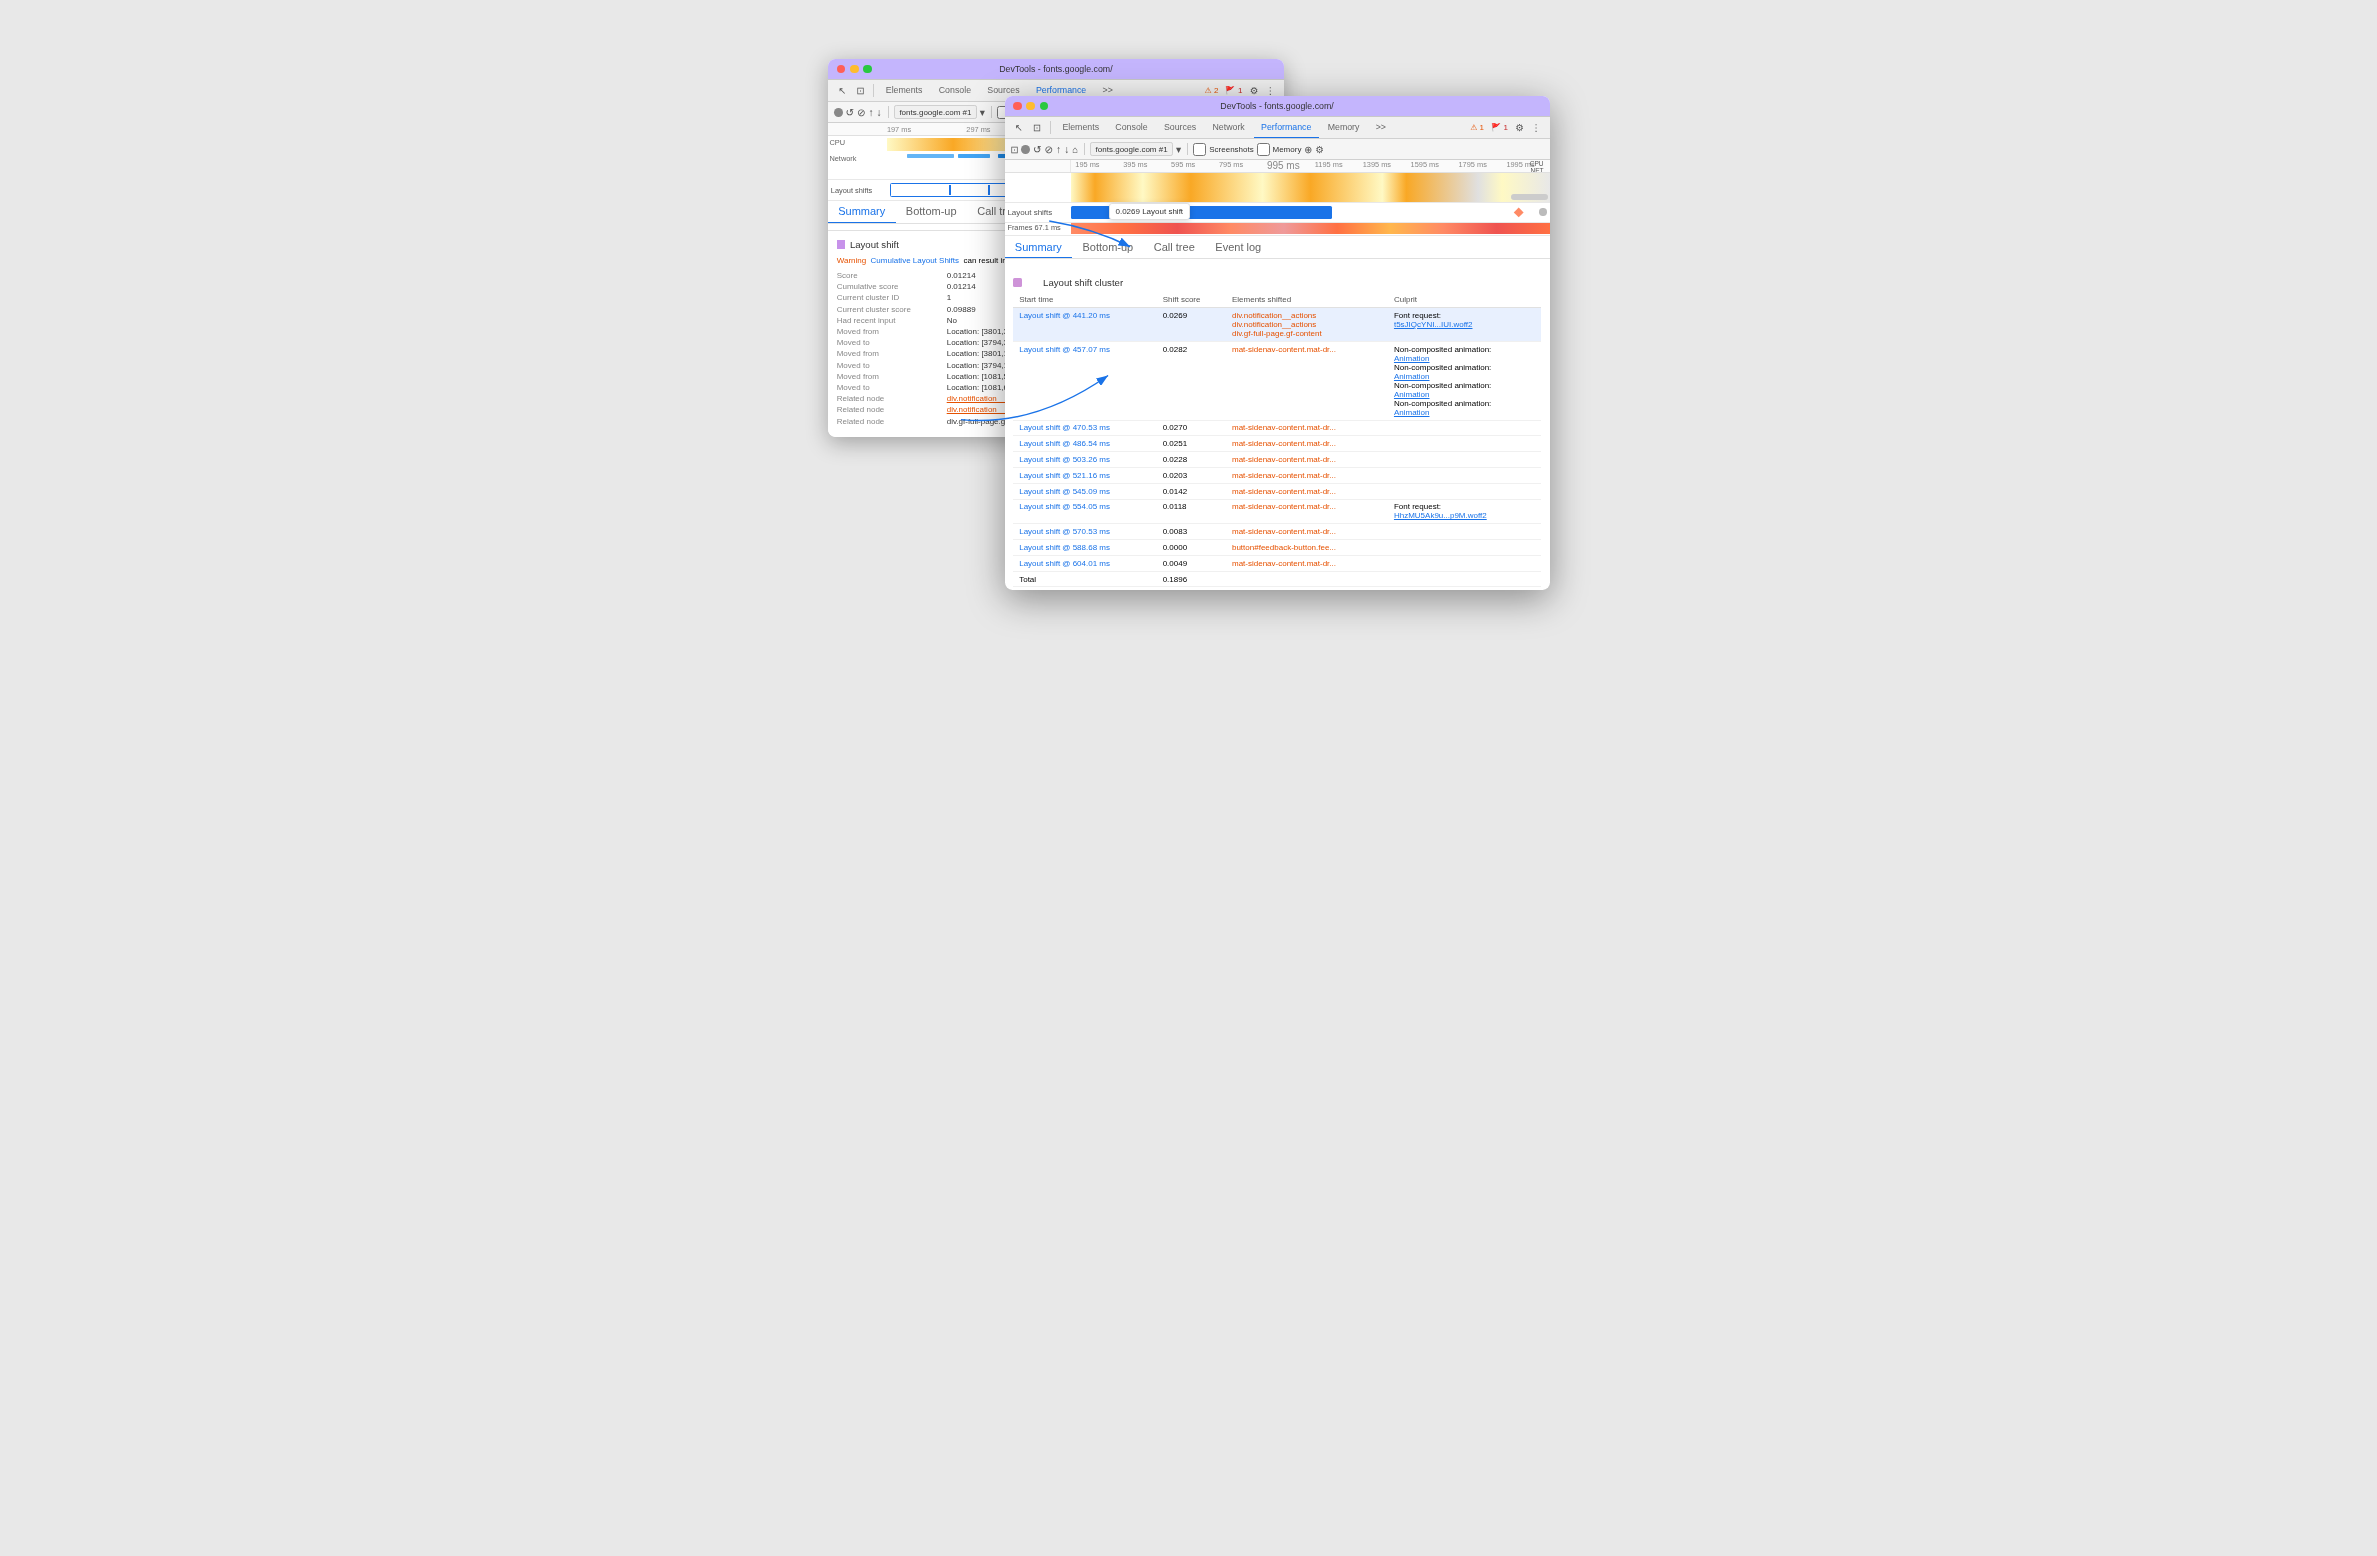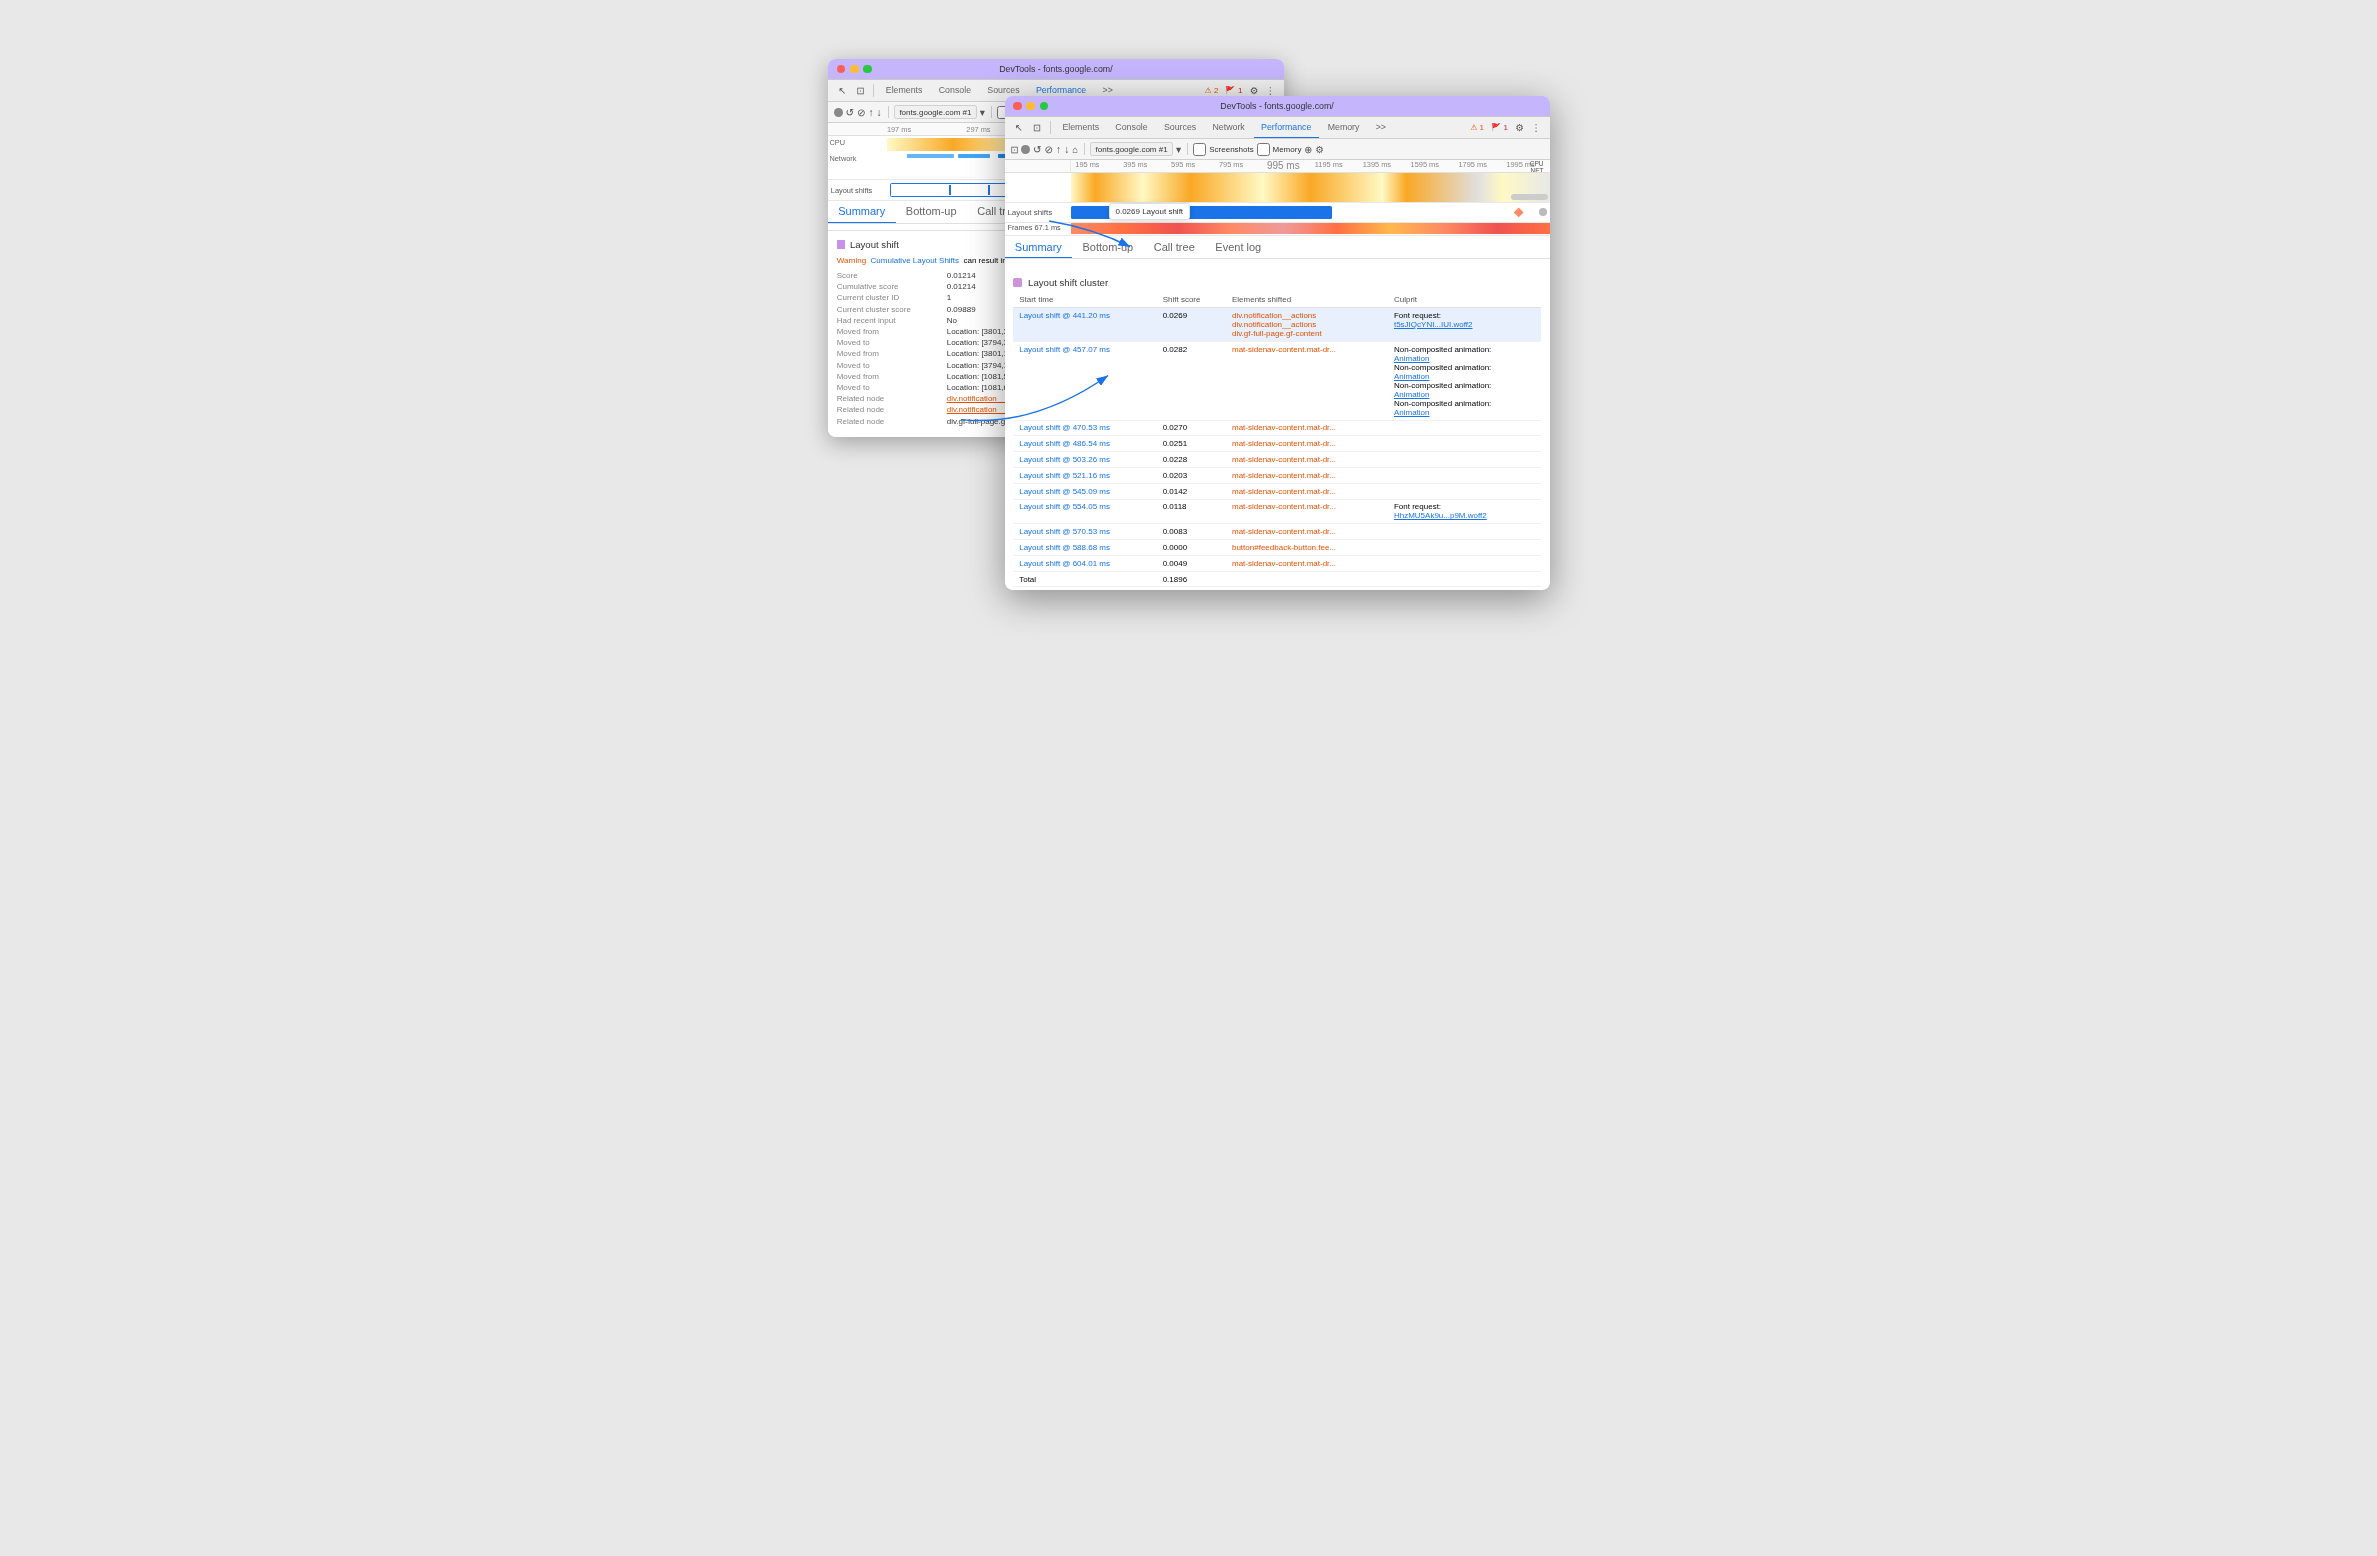--- a/index.html
+++ b/index.html
@@ -247,21 +247,21 @@
       font-size: 8px;
     }
 
     .cluster-label {
       font-size: 9.6px;
       font-weight: 500;
       color: #333;
       padding: 5.9px 0 4.4px 0;
       display: flex;
       align-items: center;
-      gap: 6px;
+      gap: 21px;
     }
 
     .timeline-header-row {
       display: flex;
       height: 13.2px;
       border-bottom: 0.7px solid #e0e0e0;
       background: #fafafa;
       position: relative;
     }
 

